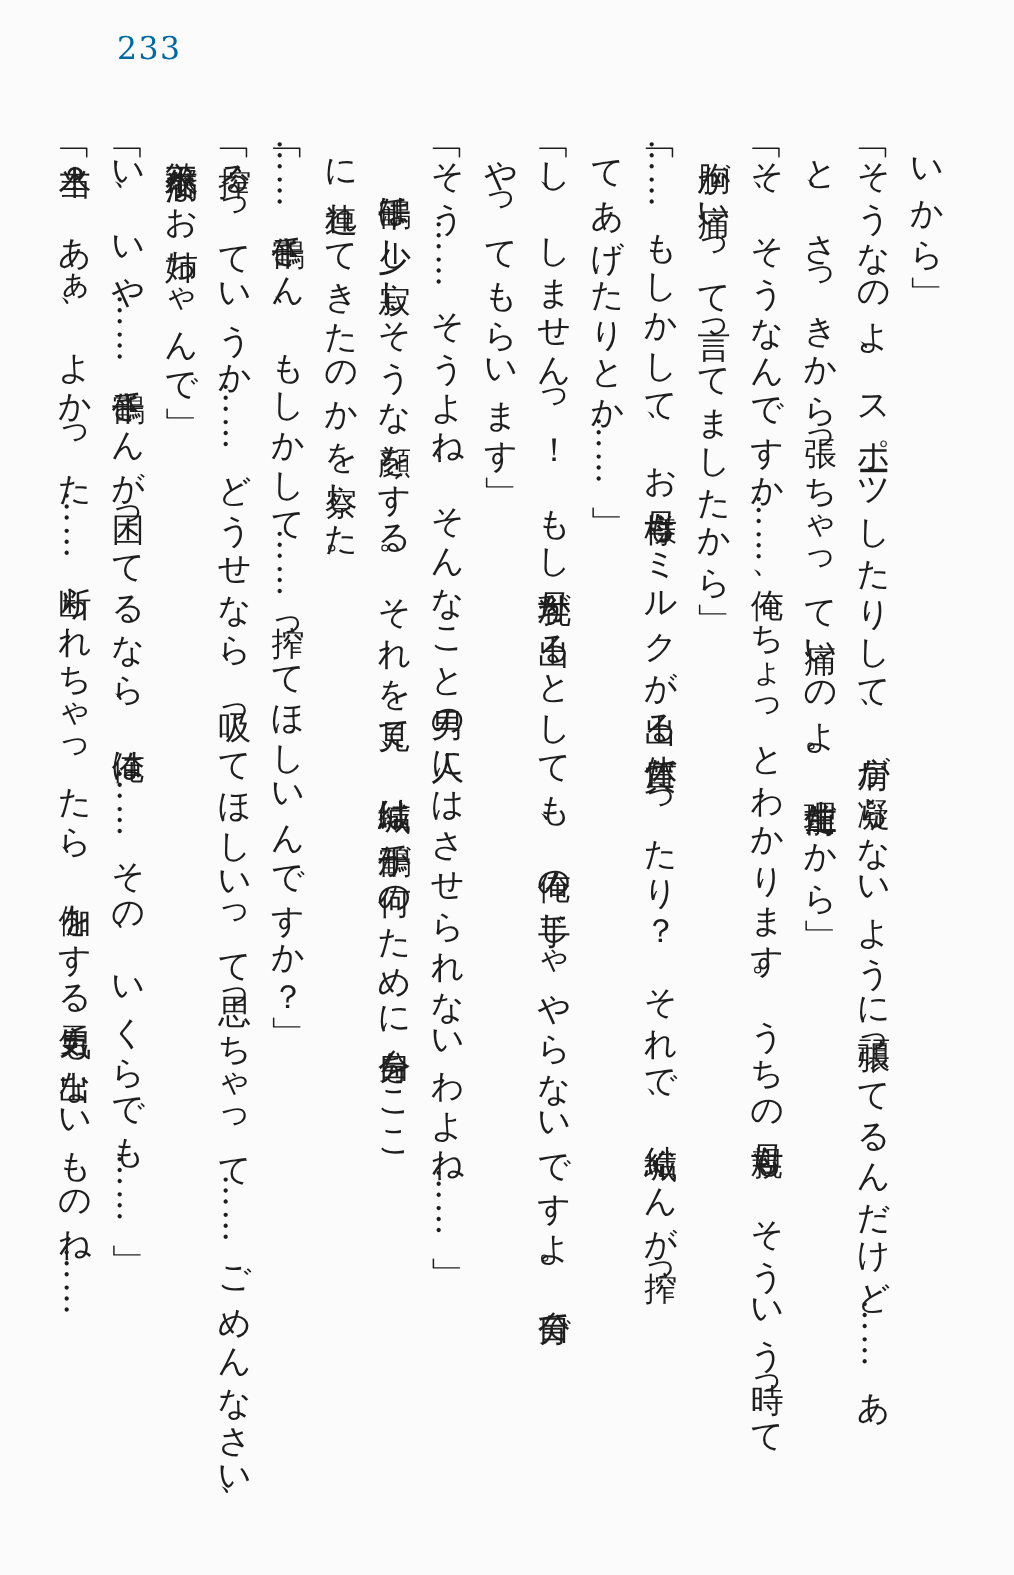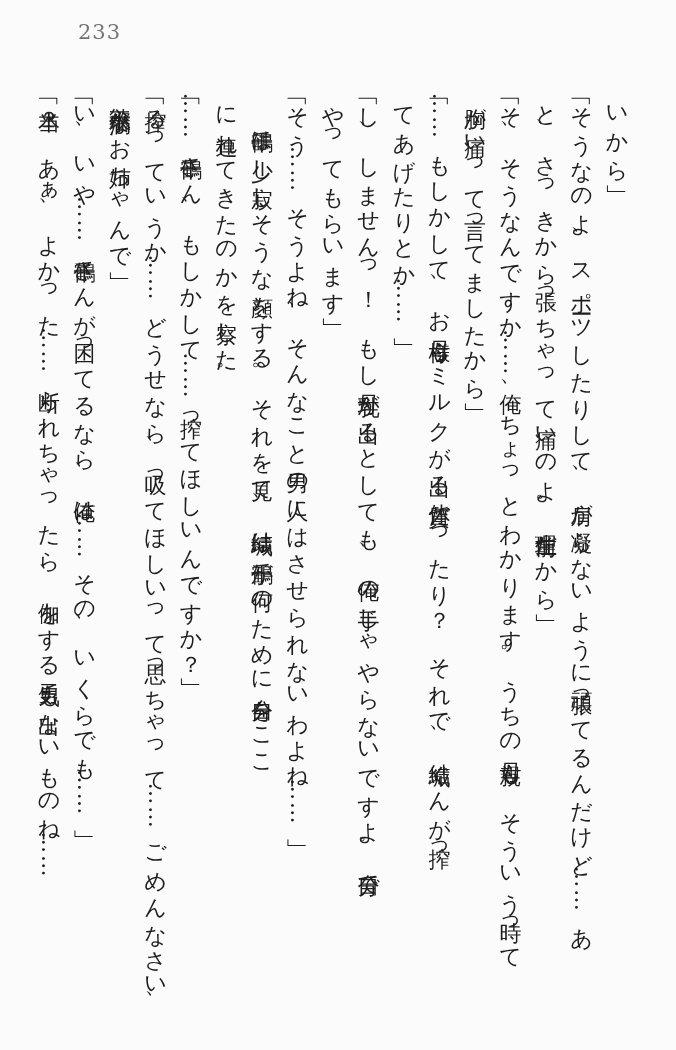--- a/index.html
+++ b/index.html
@@ -13,21 +13,21 @@
     overflow: hidden;
     background: #fbfbfb;
     font-family: "DejaVu Serif", "Liberation Serif", serif;
   }
   .page-number {
     position: absolute;
     top: 20px;
     left: 78px;
     font-size: 21px;
     letter-spacing: 1px;
-    color: #737373;
+    color: #0369a1;
     font-family: "DejaVu Serif", "Liberation Serif", serif;
   }
   .text-area {
     position: absolute;
     top: 91px;
     right: 41px;
     height: 900px;
     writing-mode: vertical-rl;
     text-orientation: mixed;
     color: #1e1e1e;

